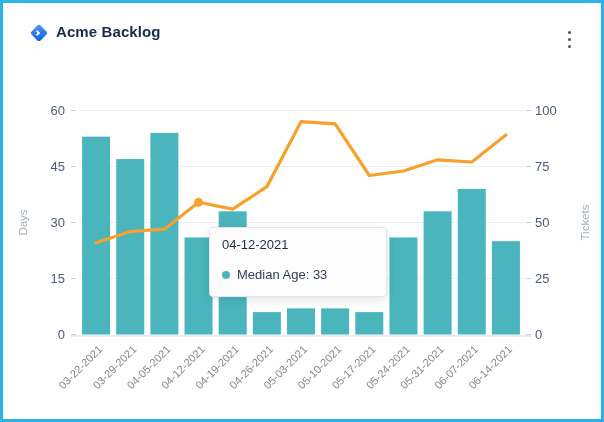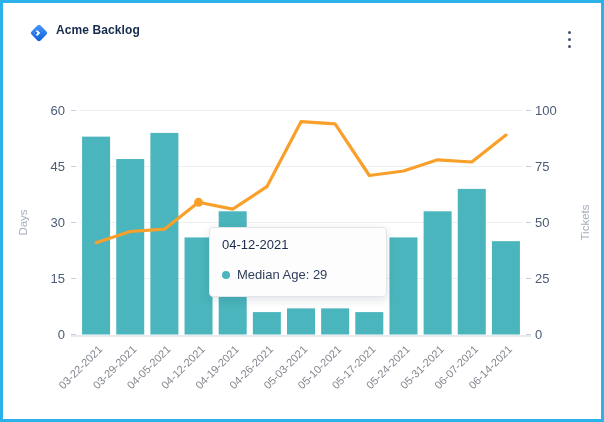--- a/index.html
+++ b/index.html
@@ -11,21 +11,21 @@
   }
   .frame-border {
     position:absolute; inset:0; border:3px solid #2BB3E9;
     pointer-events:none; z-index:50;
   }
   
   .hdr { position:absolute; left:0; top:0; width:604px; height:62px; }
   .logo { position:absolute; left:28px; top:22px; width:22px; height:22px; }
   .app-title {
     position:absolute; left:56px; top:23px;
-    font-size:12px; font-weight:bold; color:#172B4D; letter-spacing:.1px;
+    font-size:15px; font-weight:bold; color:#172B4D; letter-spacing:.1px;
   }
   .kebab {
     position:absolute; left:558px; top:24px; width:22px; height:30px;
     display:flex; flex-direction:column; align-items:center; justify-content:center;
     gap:4px; background:transparent; border:none; cursor:pointer;
   }
   .kebab .dot { width:3px; height:3px; border-radius:50%; background:#44546F; }
   
   .chart-svg { position:absolute; left:0; top:0; }
   
@@ -121,16 +121,16 @@
       <text transform="translate(410.46153846153845 350) rotate(-45)" text-anchor="end" font-size="11" fill="#83878E">05-24-2021</text>
       <text transform="translate(444.6153846153846 350) rotate(-45)" text-anchor="end" font-size="11" fill="#83878E">05-31-2021</text>
       <text transform="translate(478.7692307692308 350) rotate(-45)" text-anchor="end" font-size="11" fill="#83878E">06-07-2021</text>
       <text transform="translate(512.9230769230769 350) rotate(-45)" text-anchor="end" font-size="11" fill="#83878E">06-14-2021</text>
     </svg>
 
   <div class="tooltip">
     <span class="tooltip-date">04-12-2021</span>
     <div class="tooltip-row">
       <span class="tooltip-dot" style="background: rgb(74, 181, 188);"></span>
-      <span class="tooltip-text">Median Age: 29</span>
+      <span class="tooltip-text">Median Age: 33</span>
     </div>
   </div>
 </div>
 
 </body></html>

